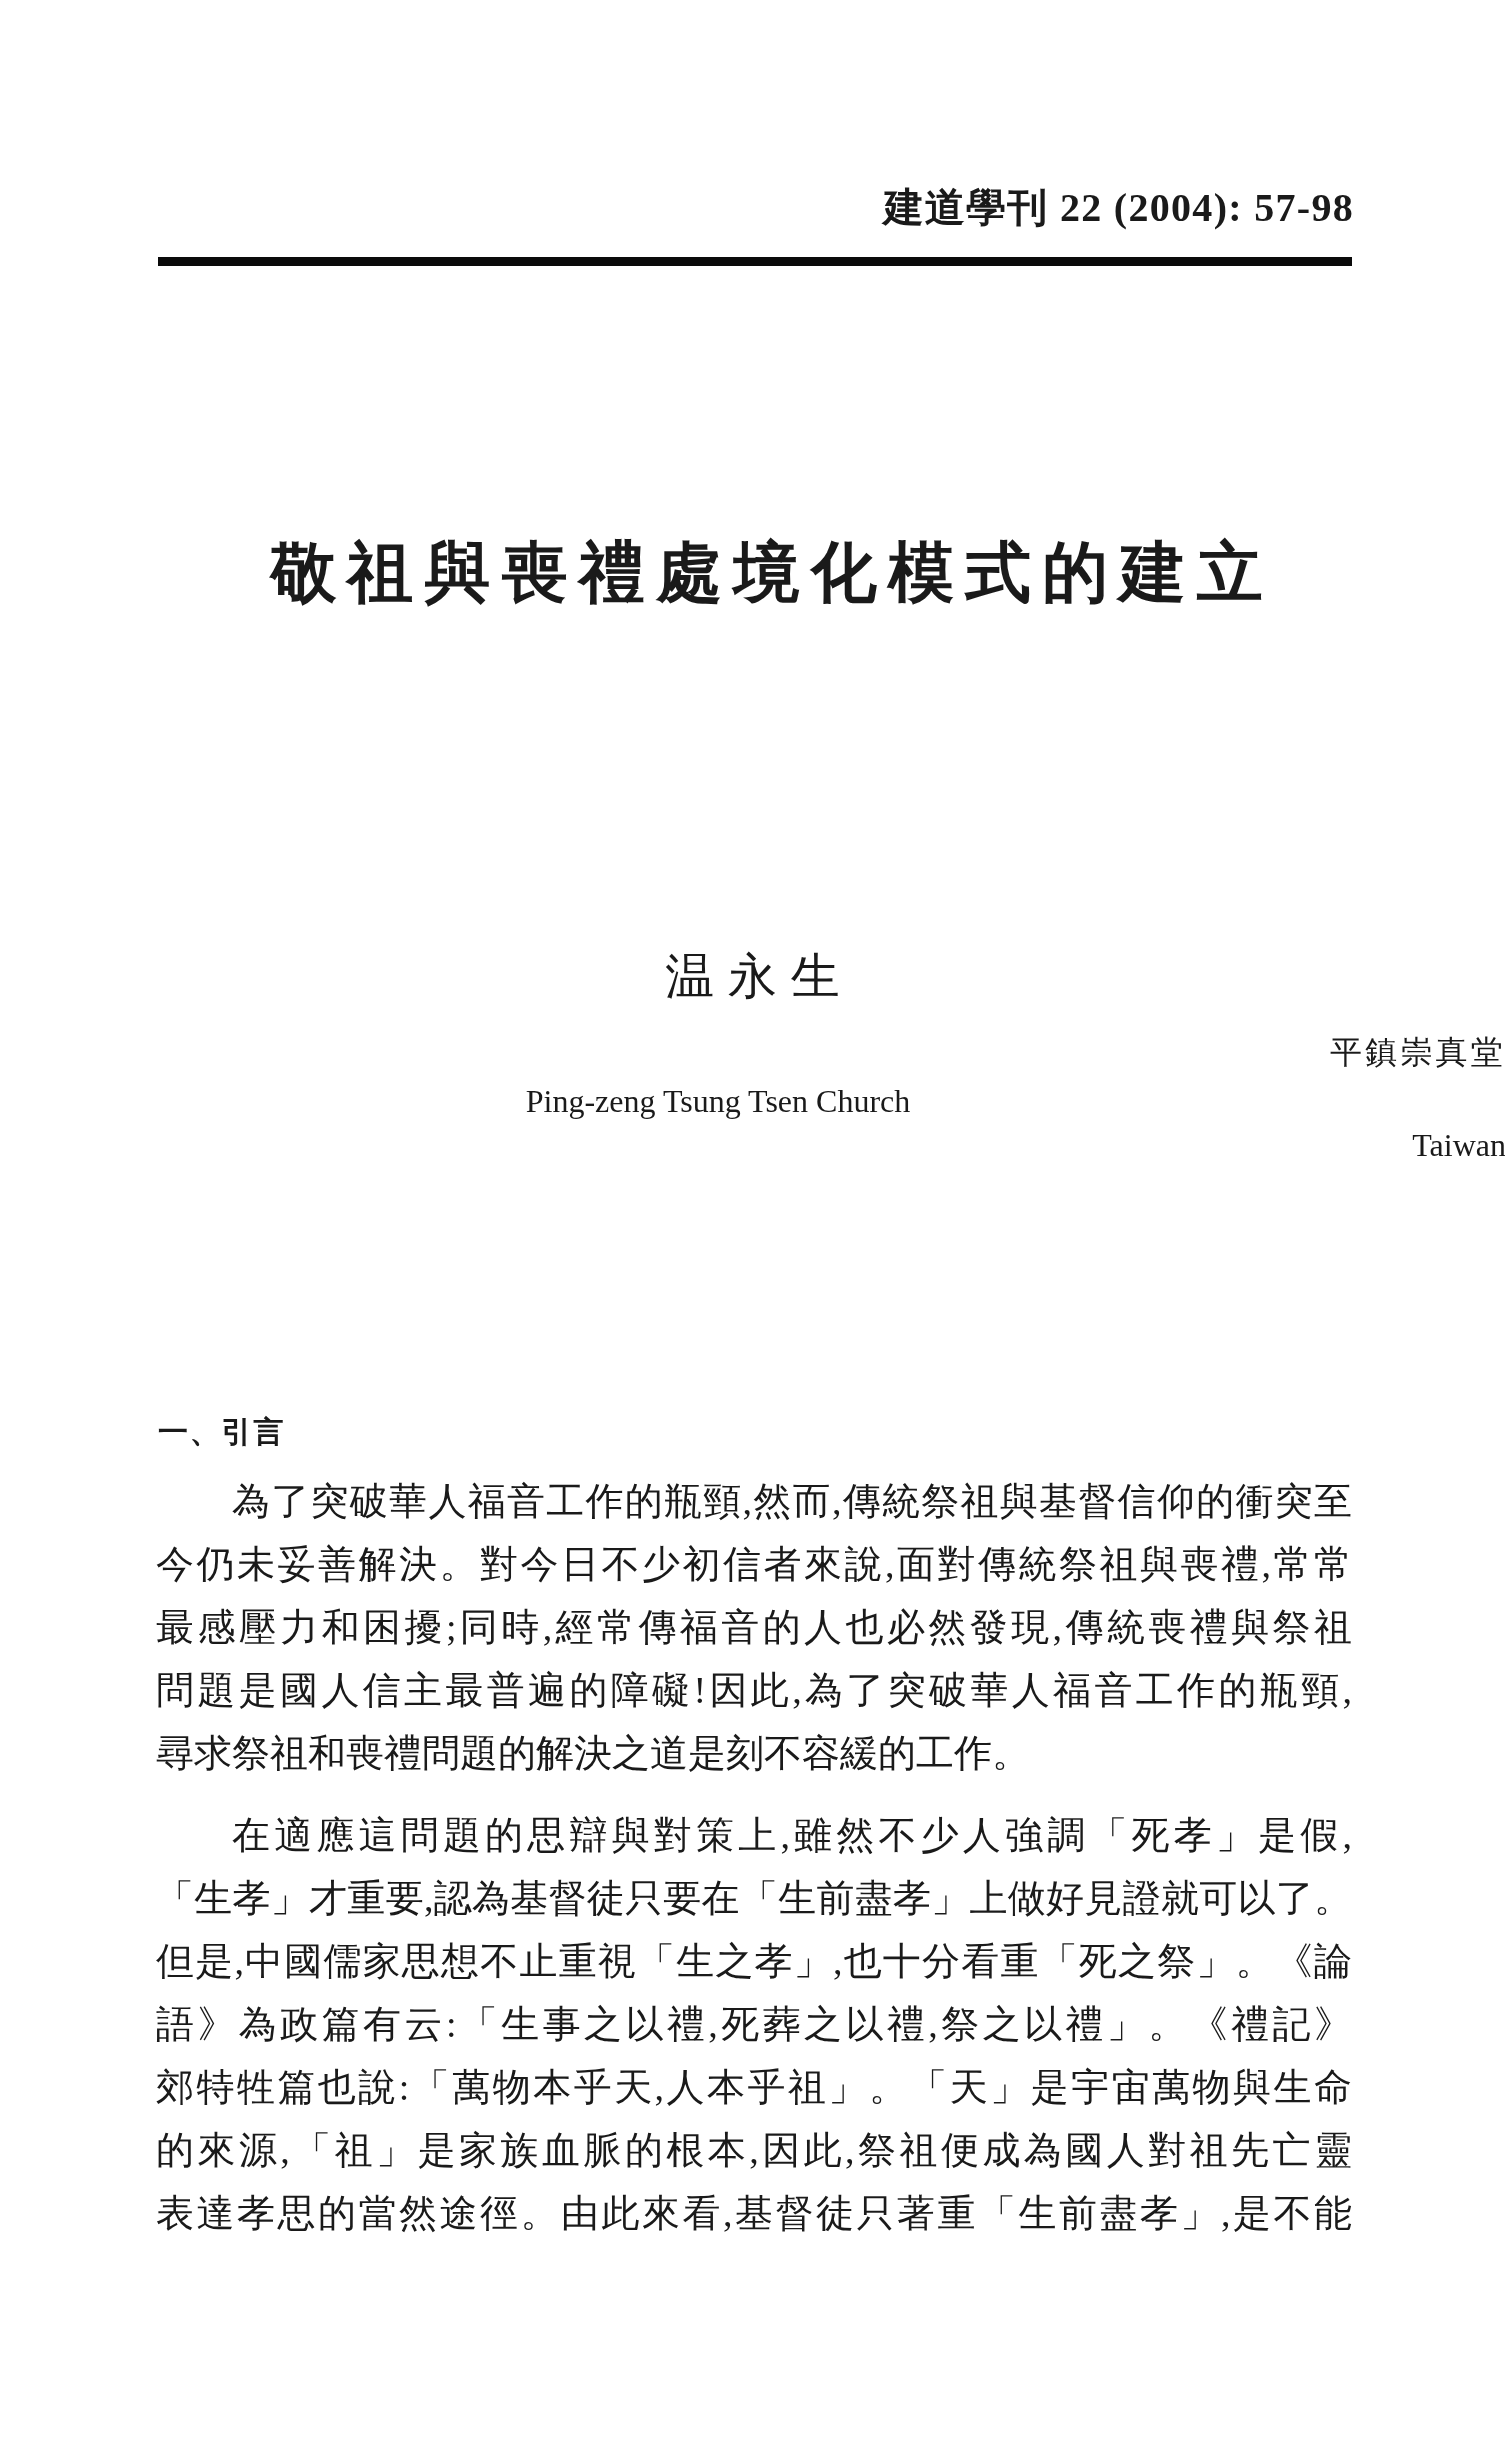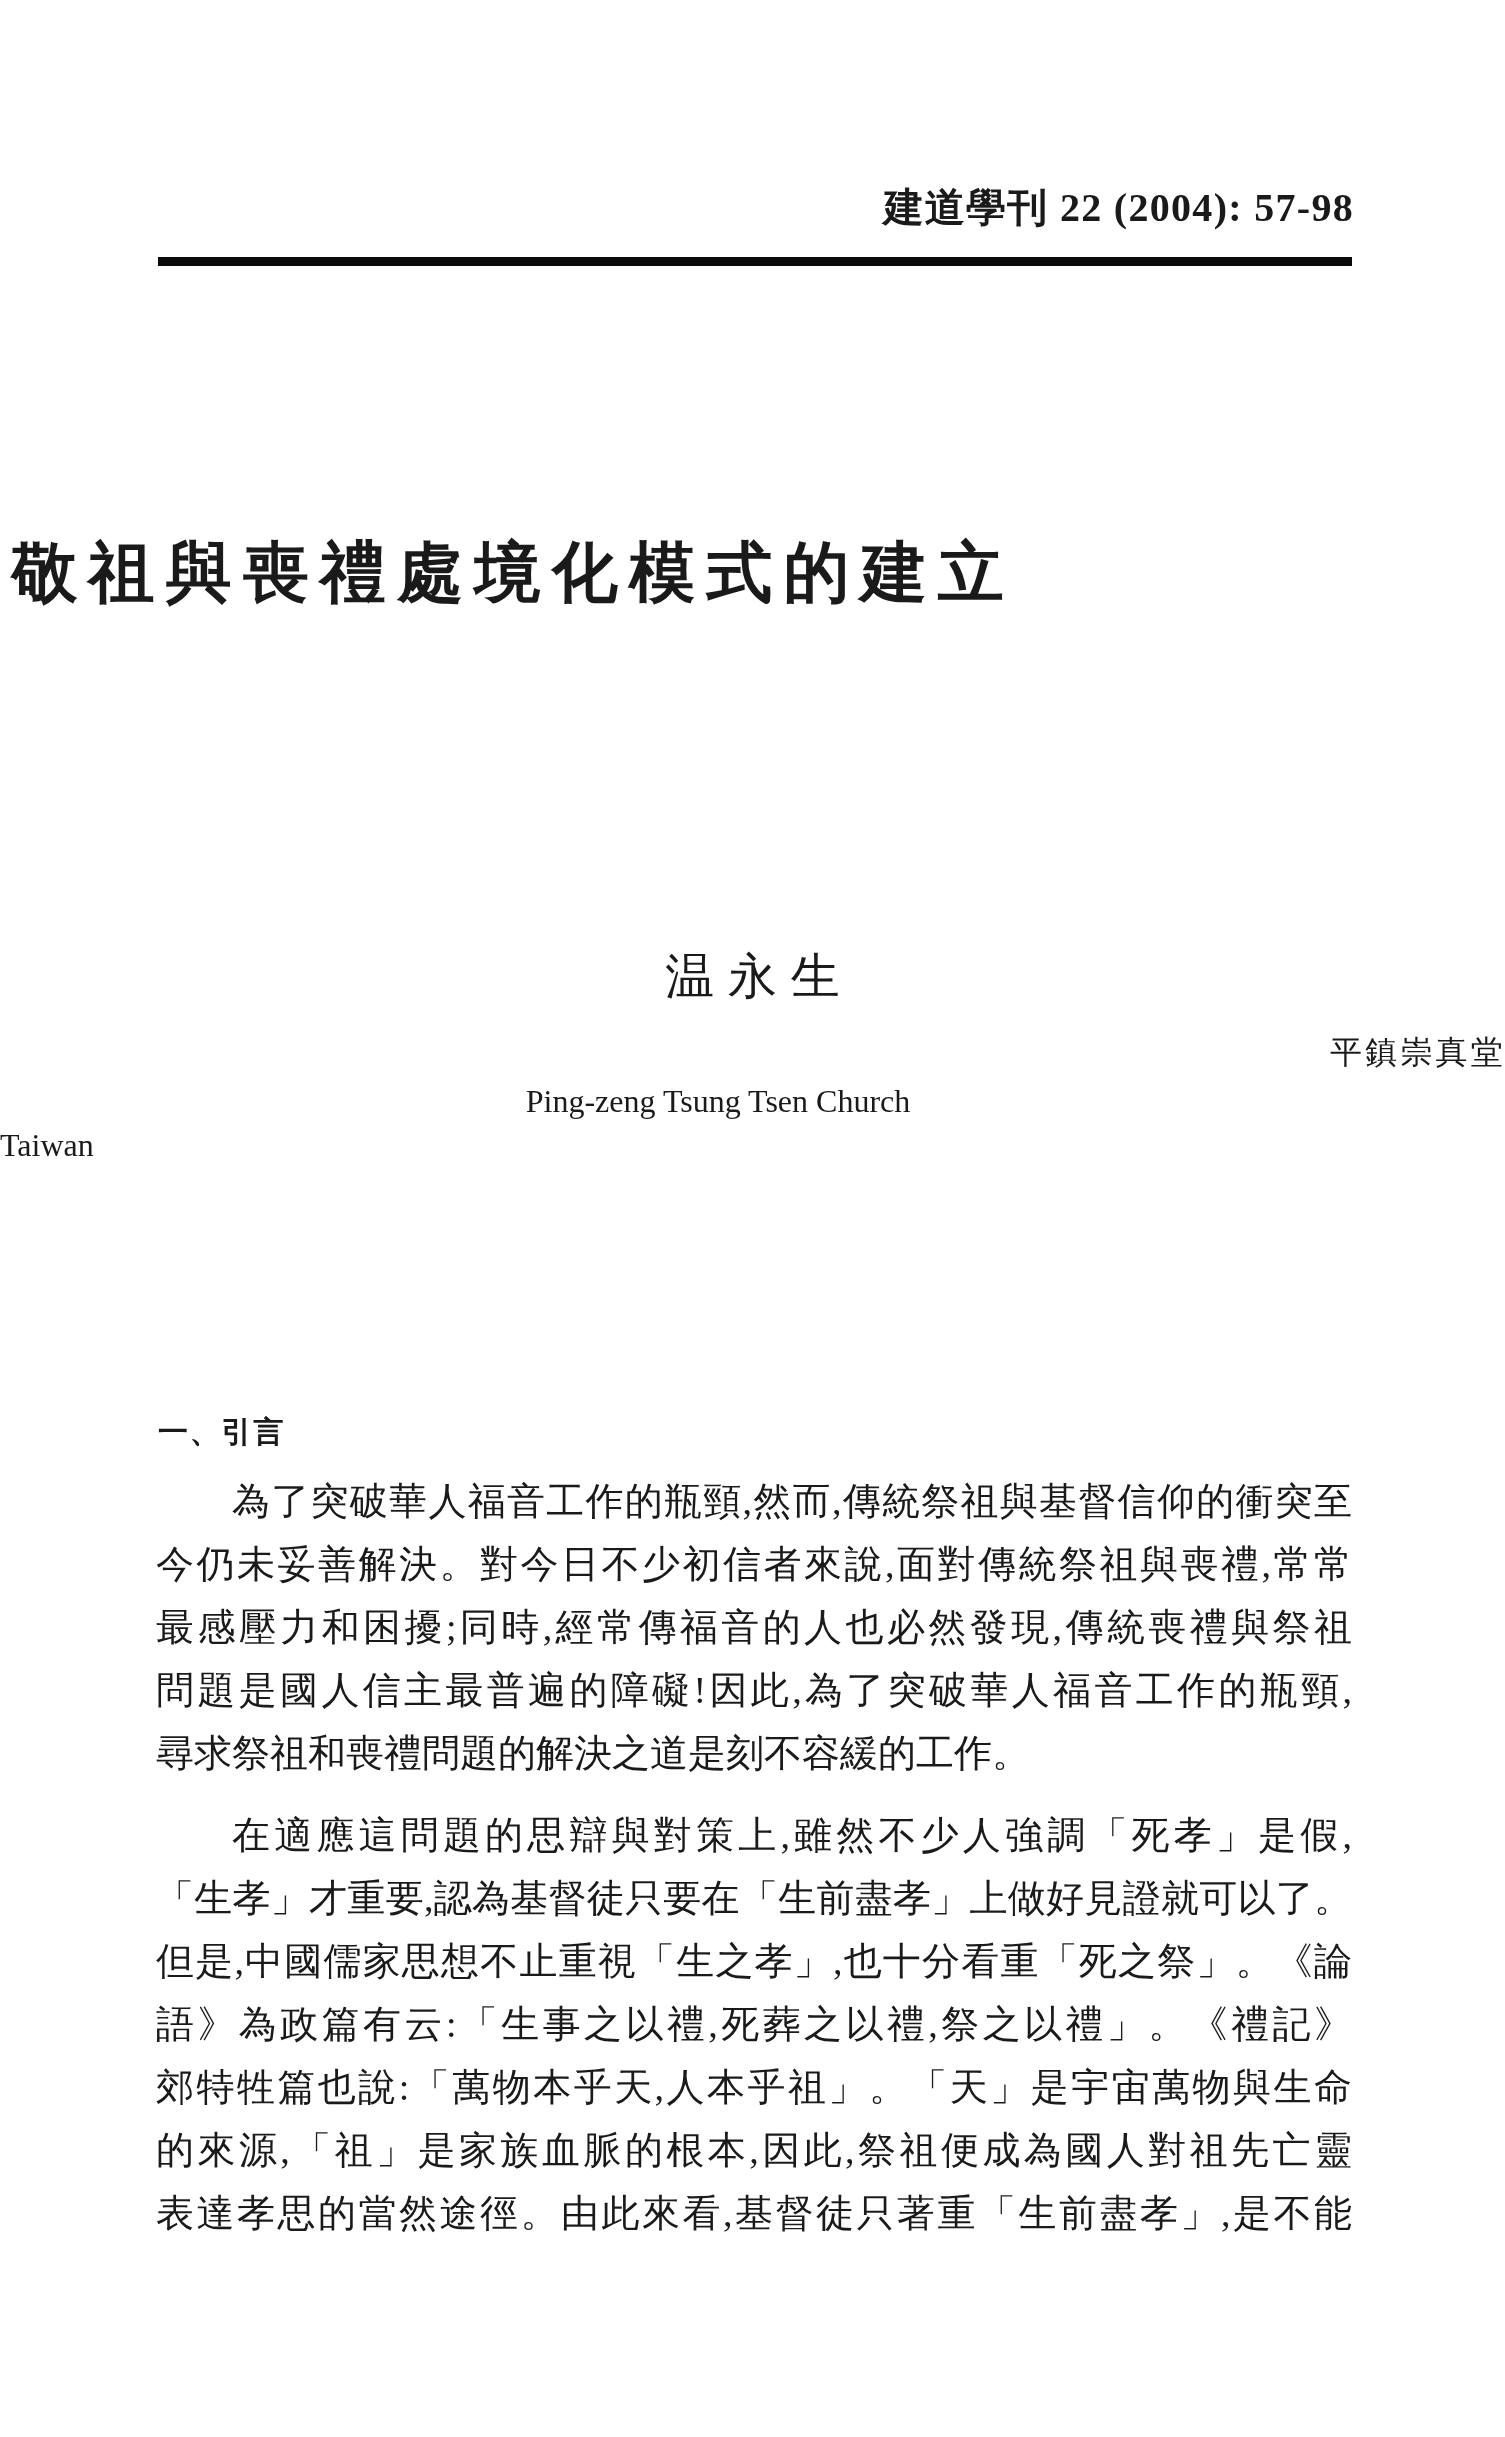--- a/index.html
+++ b/index.html
@@ -36,21 +36,21 @@
     height: 9.3px;
     background: #0a0a0a;
   }
   
   .article-title {
     position: absolute;
     top: 528px;
     left: 0;
     width: 1274px;
     margin: 0;
-    text-align: left;
+    text-align: right;
     font-family: "Liberation Sans", sans-serif;
     font-weight: 700;
     font-size: 66px;
     letter-spacing: 0.17em;
     text-indent: 0.17em; 
     white-space: nowrap;
   }
   
   .author-name {
     position: absolute;
@@ -78,21 +78,21 @@
     left: 0;
     width: 1436px;
     text-align: center;
     font-size: 32px;
   }
   .aff-country {
     position: absolute;
     top: 1127px;
     left: 0;
     width: 1506px;
-    text-align: left;
+    text-align: right;
     font-size: 32px;
   }
   
   .section-heading {
     position: absolute;
     top: 1412px;
     left: 158px;
     margin: 0;
     font-family: "Liberation Sans", sans-serif;
     font-weight: 700;

